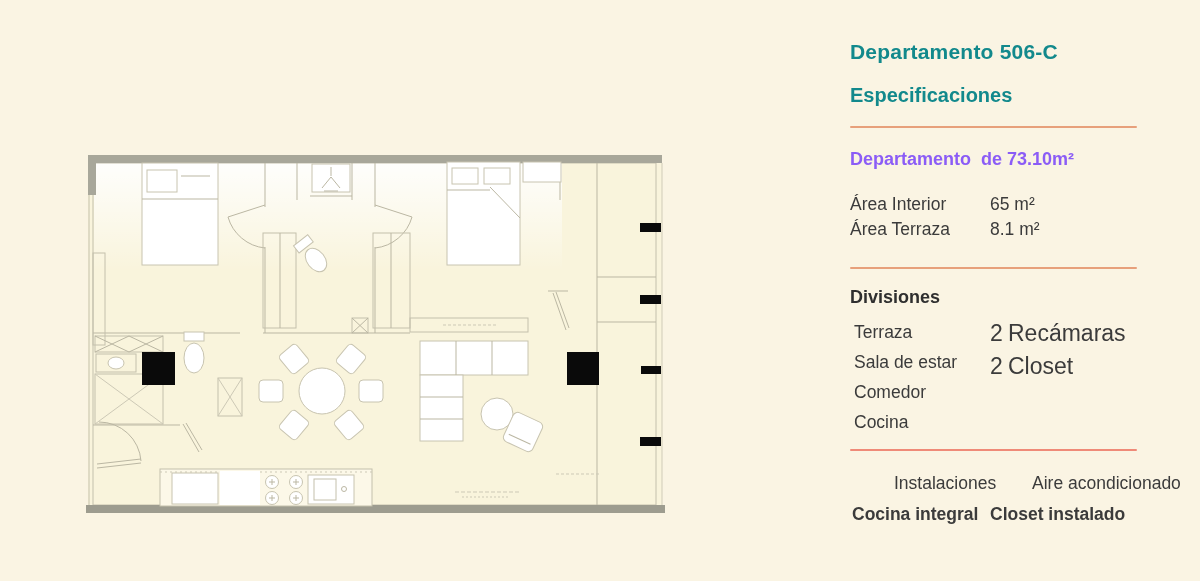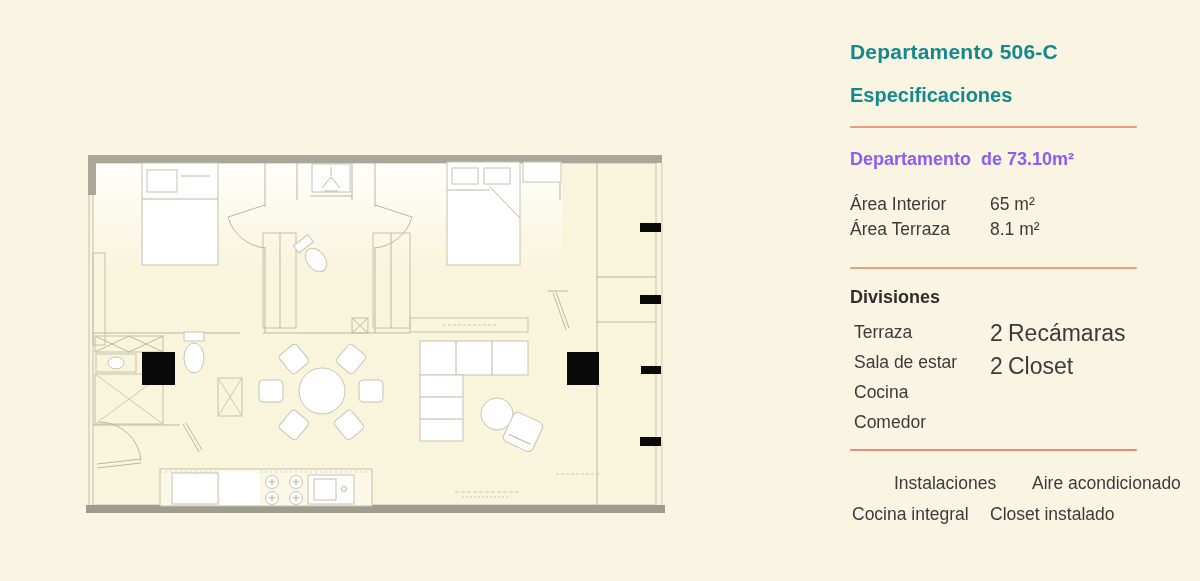--- a/index.html
+++ b/index.html
@@ -29,21 +29,21 @@
   .row .val{position:absolute; left:140px; top:0;}
   .r-a1{top:194px;}
   .r-a2{top:219px;}
   .div-head{position:absolute; top:287px; font-size:18px; font-weight:bold; color:#2F2F2F;text-align:center;}
   .div-left{position:absolute; top:317px; left:4px; font-size:17.5px; line-height:30px;}
   .div-right{position:absolute; top:317px; left:140px; font-size:23px; line-height:33px;}
   .div-right .cnt{display:inline-block; width:18px;}
   .inst-row{position:absolute; left:2px; width:292px; font-size:17.5px; white-space:nowrap;}
   .inst-row .val{position:absolute; left:138px; top:0;text-align:center;}
   .r-i1{top:473px;margin-left:42px;}
-  .r-i2{top:504px;}
+  .r-i2{top:504px;font-weight:bold;}
   
   .plan{position:absolute; left:85px; top:148px; width:582px; height:372px;}
   svg .ln{stroke:var(--ln); stroke-width:1; fill:none;}
   svg .lnl{stroke:#CDC9B6; stroke-width:1; fill:none;}
   svg .fw{fill:#FFFFFF; stroke:#C8C4B0; stroke-width:1;}
   svg .fwn{fill:#FFFFFF; stroke:none;}
   svg .blk{fill:var(--blk); stroke:none;}
   svg .sq{stroke:#C4C0AC; stroke-width:1; fill:none;}
 </style>
 </head>
@@ -240,22 +240,22 @@
     <span>Área Terraza</span>
     <span class="val">8.1 m²</span>
   </div>
 
   <div class="divider d2"></div>
 
   <div class="div-head">Divisiones</div>
   <div class="div-left">
     <div>Terraza</div>
     <div>Sala de estar</div>
+    <div>Comedor</div>
     <div>Cocina</div>
-    <div>Comedor</div>
   </div>
   <div class="div-right">
     <div><span class="cnt">2</span><span>Recámaras</span></div>
     <div><span class="cnt">2</span><span>Closet</span></div>
   </div>
 
   <div class="divider d3"></div>
 
   <div class="inst-row r-i1">
     <span>Instalaciones</span>

